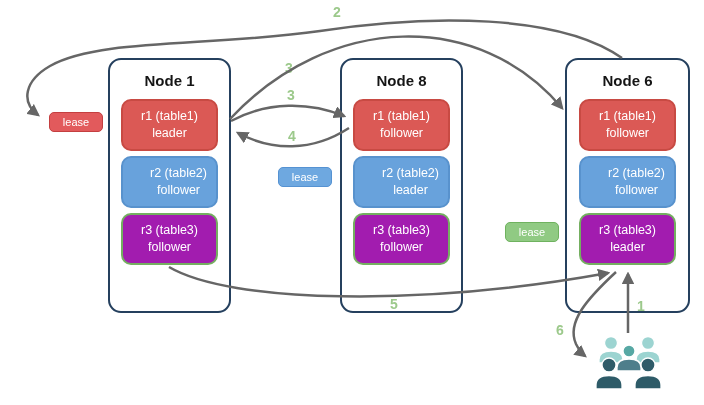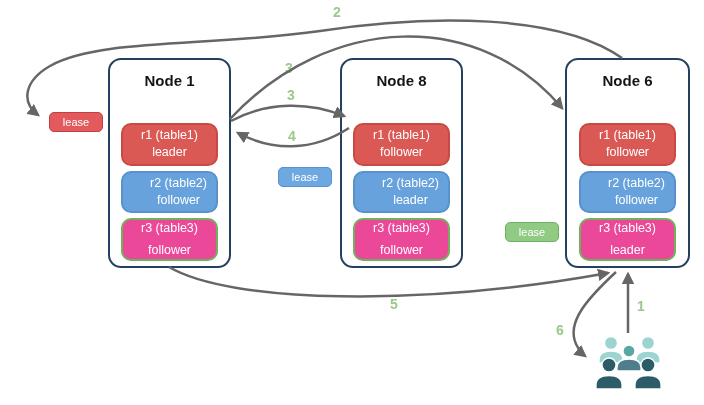--- a/index.html
+++ b/index.html
@@ -1,35 +1,35 @@
 <!DOCTYPE html>
 <html><head>
 <meta charset="utf-8">
 <style>
   html,body { margin:0; padding:0; background:#fff; }
   .canvas {
     position:relative; width:704px; height:405px; background:#ffffff;
     font-family:"Liberation Sans","DejaVu Sans",sans-serif; overflow:hidden;
   }
   .node {
-    position:absolute; top:58px; height:210px; width:123px;
+    position:absolute; top:58px; height:255px; width:123px;
     background:#fff; border:2px solid #25405e; border-radius:13px;
     box-sizing:border-box; display:flex; flex-direction:column; align-items:center;
     padding-top:8px; z-index:1;
   }
   .node-title { font-weight:bold; font-size:15px; color:#151515; margin:4px 0 10px; }
   .replica {
     width:97px; height:52px; border-radius:10px; box-sizing:border-box;
     border:2px solid; color:#fff; font-size:12.5px; line-height:1.4;
     display:flex; flex-direction:column; align-items:center; justify-content:center;
     margin-bottom:5px; text-align:center;
   }
-  .replica.red   { background:#db5955; border-color:#c84a43;margin-top:24px; }
+  .replica.red   { background:#db5955; border-color:#c84a43; }
   .replica.blue  { background:#68a2dc; border-color:#5892cd;padding-left:18px; }
-  .replica.green { background:#ec4899; border-color:#74af60;justify-content:space-between; }
+  .replica.green { background:#a21caf; border-color:#74af60; }
   .lease {
     position:absolute; width:54px; height:20px; border-radius:5px; box-sizing:border-box;
     border:1.5px solid; color:#fff; font-size:11px;
     display:flex; align-items:center; justify-content:center; z-index:2;
   }
   .lease.red   { left:49px;  top:112px; background:#e25a5c; border-color:#c43f40; }
   .lease.blue  { left:278px; top:167px; background:#6ea8e0; border-color:#5592d2; }
   .lease.green { left:505px; top:222px; background:#90ca83; border-color:#6fb25f; }
   .step {
     position:absolute; font-weight:bold; font-size:14px; color:#9cc98b; z-index:3;

